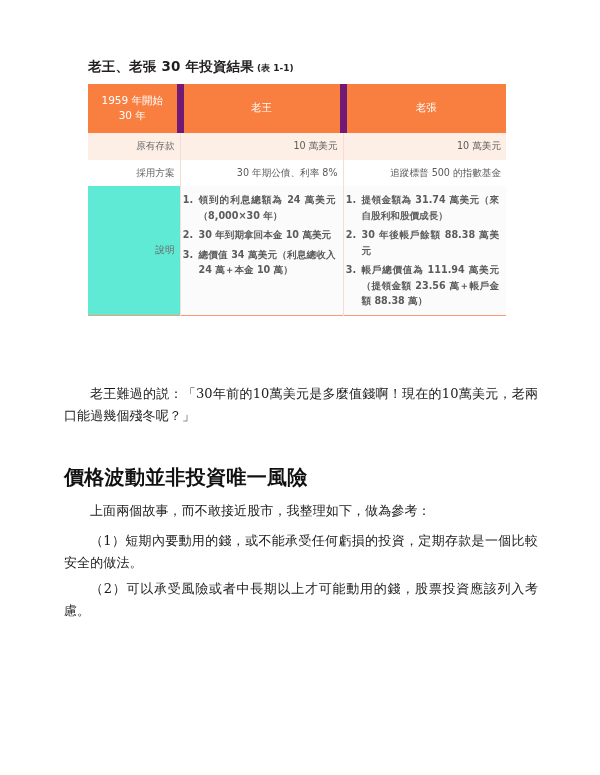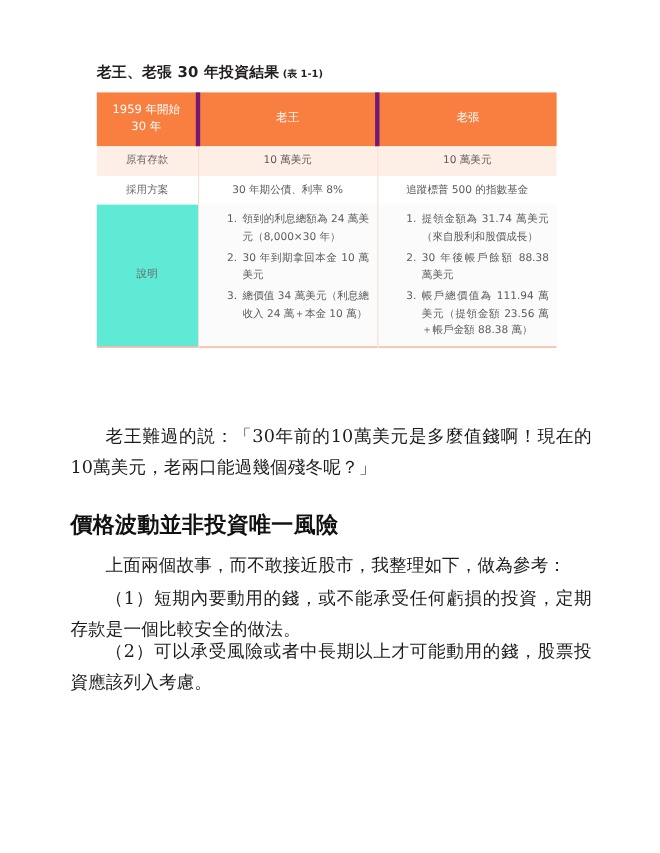--- a/index.html
+++ b/index.html
@@ -62,33 +62,33 @@
   table.result-table col.c2 { width: 163px; }
 
   table.result-table thead th {
     background: #f97f40;
     color: #ffffff;
     font-weight: normal;
     font-size: 10.5px;
     line-height: 1.45;
     text-align: center;
     padding: 9px 4px 10px 4px;
-    border-left: 4px solid #701a75;
+    border-left: 7px solid #701a75;
     vertical-align: middle;
   }
   table.result-table thead th:first-child {
     border-left: none;
     font-size: 10.5px;
   }
 
   table.result-table tbody td {
     font-size: 9.6px;
     line-height: 1.5;
     color: #5b5b5b;
-    text-align: center;
+    text-align: right;
     vertical-align: middle;
     padding: 6px 5px;
     border-left: 1px solid #f7ded2;
   }
   table.result-table tbody td:first-child {
     border-left: none;
     color: #6a6a6a;
   }
 
   tr.row-shade td { background: #fdeee6; }
@@ -100,22 +100,23 @@
     padding-top: 9px;
     padding-bottom: 9px;
   }
   tr.row-explain td.label-cell {
     background: #5eead4;
     vertical-align: middle;
   }
   tr.row-explain td.list-cell {
     text-align: left;
     vertical-align: top;
-    padding-left: 22px;
+    padding-left: 0;
     padding-right: 7px;
+    font-weight: bold;
   }
 
   ol.explain-list {
     margin: 0;
     padding: 0 0 0 16px;
     list-style: decimal;
   }
   ol.explain-list li {
     font-size: 9.6px;
     line-height: 1.62;
@@ -129,21 +130,21 @@
   
   .prose {
     position: absolute;
     left: 64px;
     width: 474px;
   }
 
   p.para {
     margin: 0;
     font-family: "DejaVu Serif", "Liberation Serif", serif;
-    font-size: 16px;
+    font-size: 13px;
     line-height: 1.72;
     color: #1c1c1c;
     text-align: justify;
     text-justify: inter-character;
     letter-spacing: 0.1px;
   }
   p.para.indent { text-indent: 2em; }
 
   h2.section-heading {
     margin: 0;

